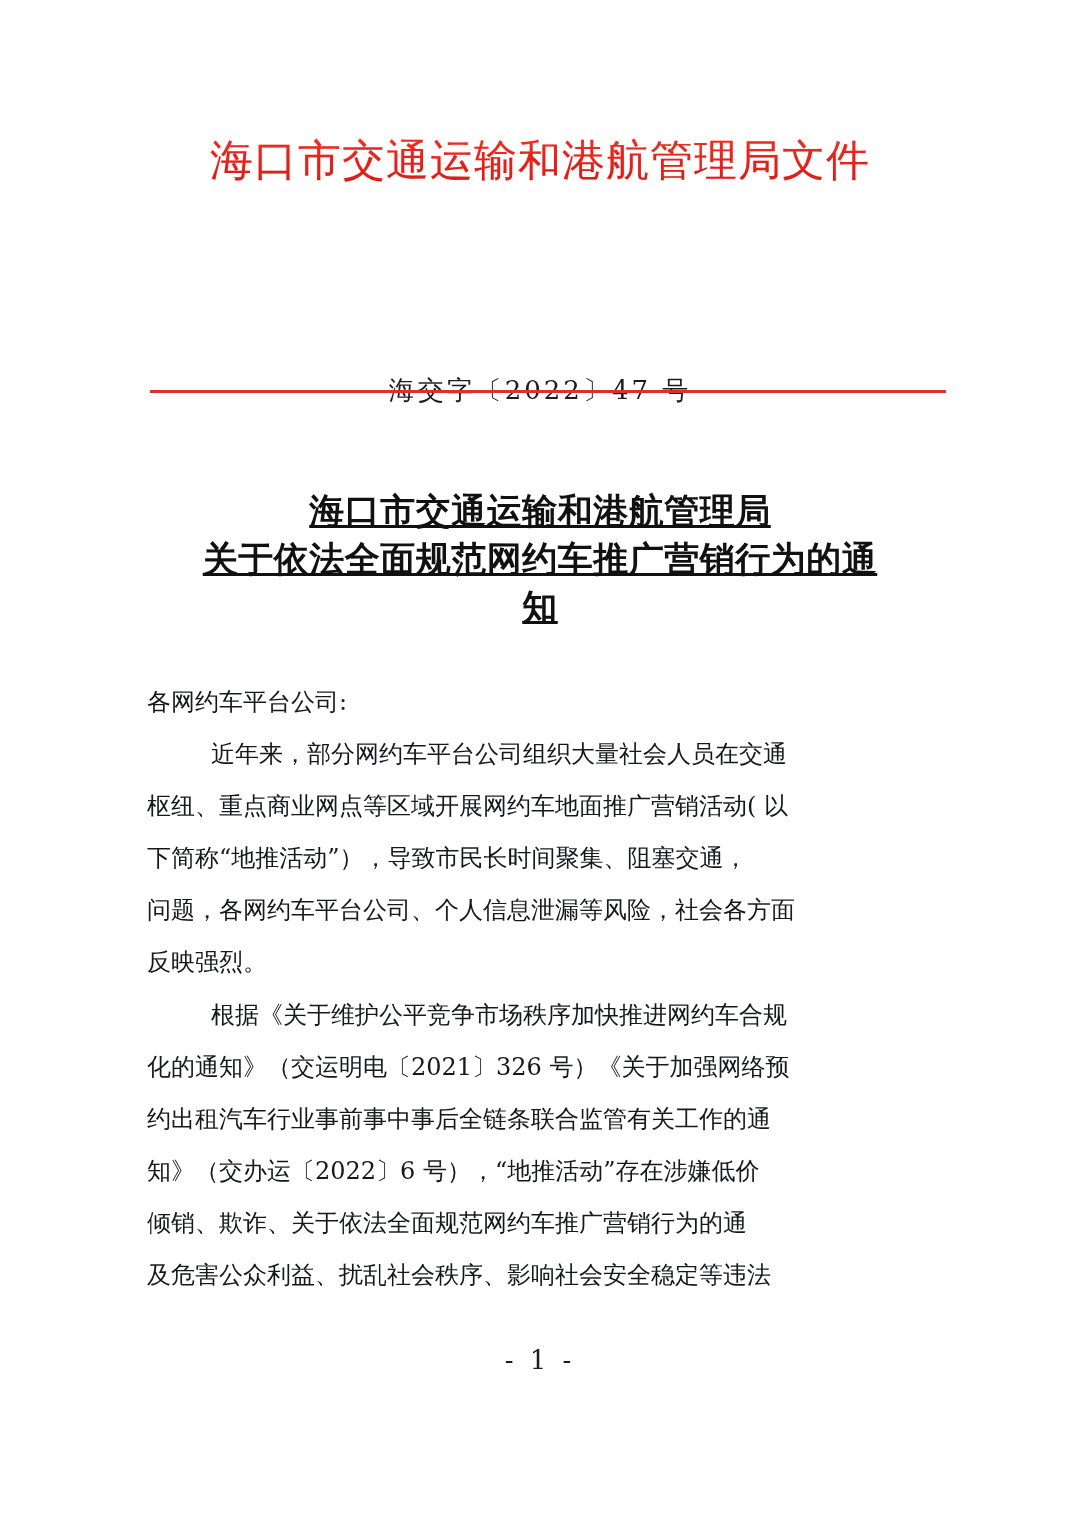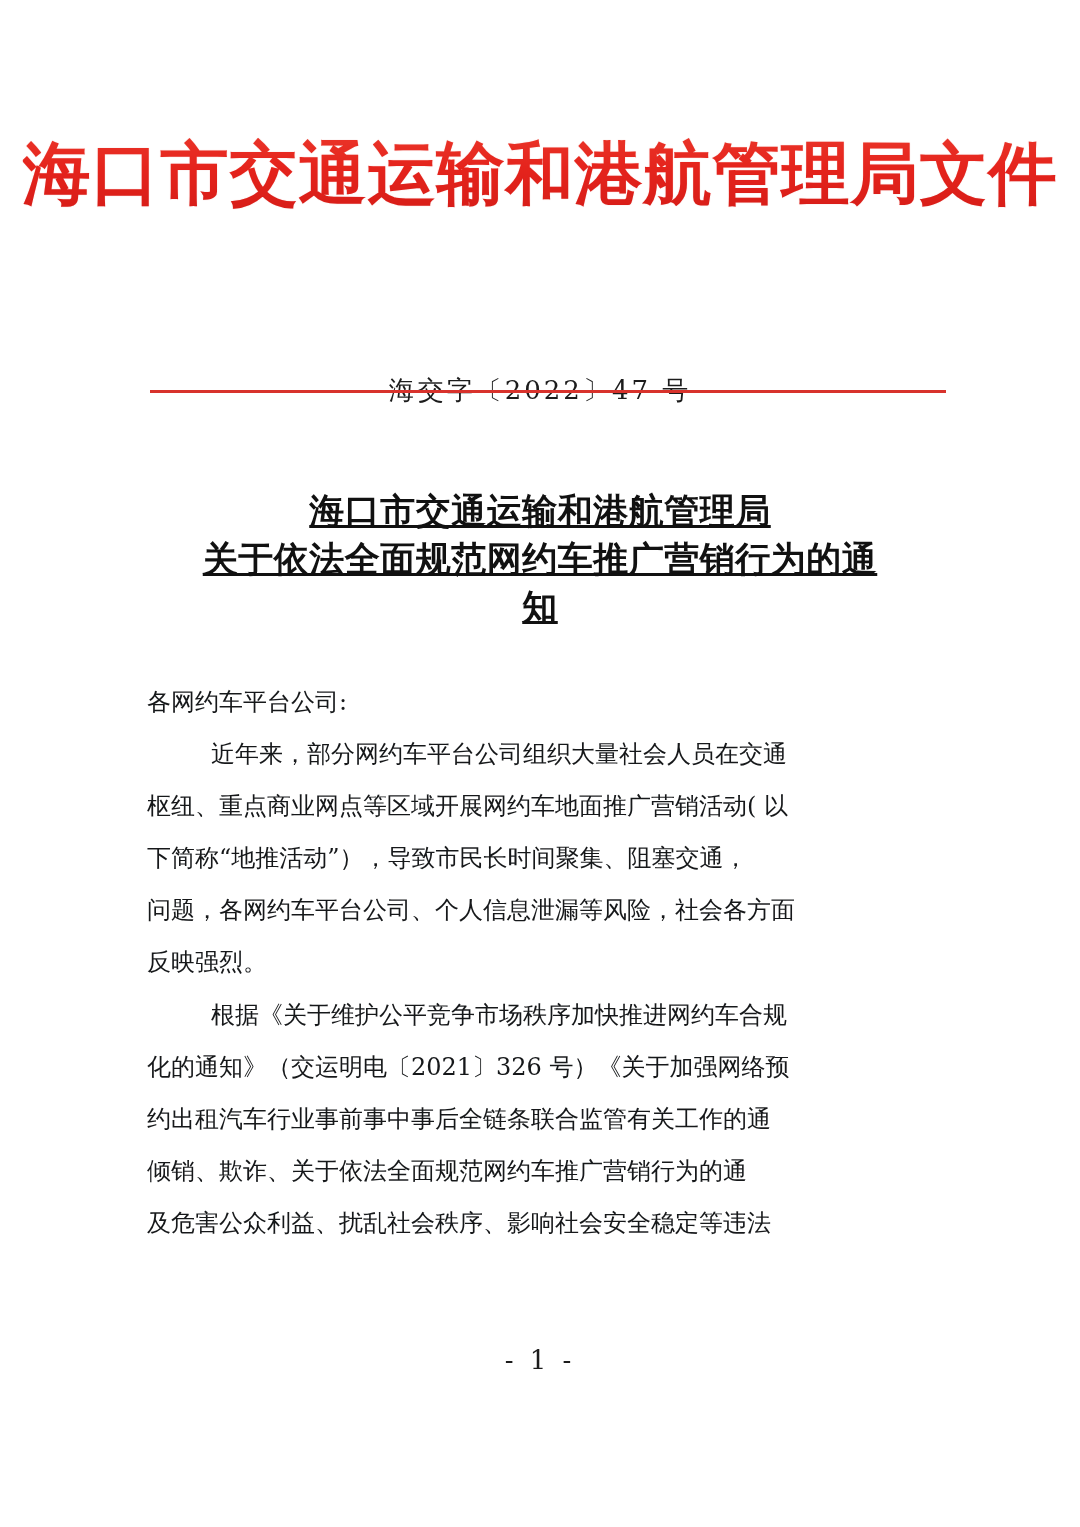--- a/index.html
+++ b/index.html
@@ -23,22 +23,22 @@
     position: absolute;
     left: 0;
     top: 138px;
     width: 1080px;
     text-align: center;
   }
 
   .masthead-title {
     display: inline-block;
     font-family: "DejaVu Serif", "Liberation Serif", serif;
-    font-size: 68px;
-    font-weight: 700;
+    font-size: 43px;
+    font-weight: 400;
     line-height: 1.05;
     letter-spacing: 1px;
     color: #e0231d;
     background: linear-gradient(180deg, #ef3c2e 0%, #e8251d 42%, #d41c17 100%);
     -webkit-background-clip: text;
     background-clip: text;
     -webkit-text-fill-color: transparent;
     text-shadow: 0 0 1px rgba(224,35,29,0.35);
     white-space: nowrap;
     text-align: center;
@@ -154,20 +154,21 @@
 
     <span class="body-line indent">近年来，部分网约车平台公司组织大量社会人员在交通</span>
     <span class="body-line">枢纽、重点商业网点等区域开展网约车地面推广营销活动( 以</span>
     <span class="body-line">下简称“地推活动”），导致市民长时间聚集、阻塞交通，</span>
     <span class="body-line">问题，各网约车平台公司、个人信息泄漏等风险，社会各方面</span>
     <span class="body-line">反映强烈。</span>
 
     <span class="body-line indent gap-before">根据《关于维护公平竞争市场秩序加快推进网约车合规</span>
     <span class="body-line">化的通知》（交运明电〔2021〕326 号）《关于加强网络预</span>
     <span class="body-line">约出租汽车行业事前事中事后全链条联合监管有关工作的通</span>
+    <span class="body-line">知》（交办运〔2022〕6 号），“地推活动”存在涉嫌低价</span>
     <span class="body-line">倾销、欺诈、关于依法全面规范网约车推广营销行为的通</span>
     <span class="body-line">及危害公众利益、扰乱社会秩序、影响社会安全稳定等违法</span>
 
   </div>
 
   <div class="page-number">- 1 -</div>
 
 </div>
 
 </body></html>

